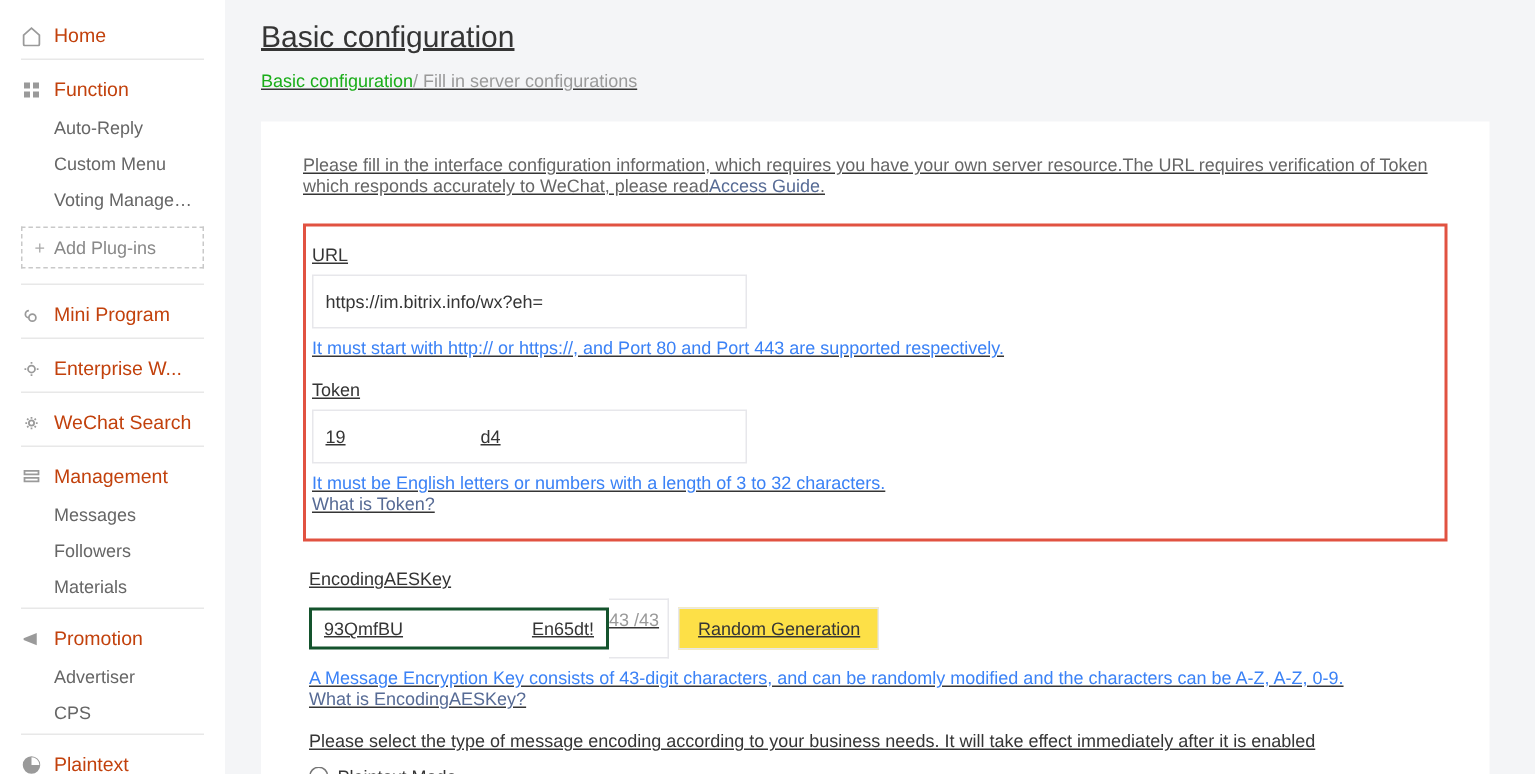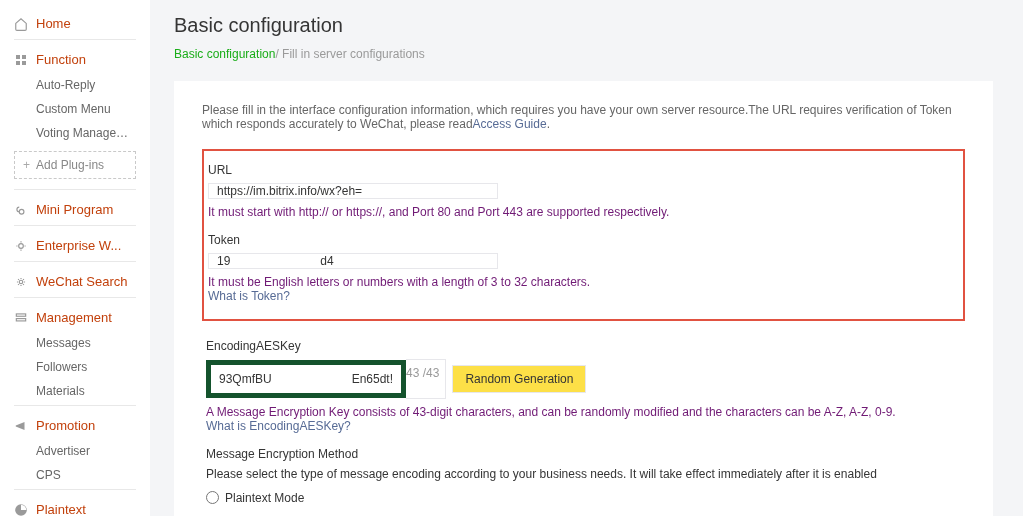--- a/index.html
+++ b/index.html
@@ -7,34 +7,34 @@
   .app { display: flex; width: 1023px; height: 516px; }
   .sidebar { width: 150px; background: #fff; padding: 10px 14px 10px 14px; overflow-y: auto; }
   .nav-block { margin-bottom: 6px; }
   .nav-top { display: flex; align-items: center; gap: 8px; font-size: 13px; color: #c2410c; padding: 6px 0; }
   .nav-top .ic { width: 14px; height: 14px; display: inline-flex; align-items: center; justify-content: center; color: #9a9a9a; position: relative; }
   .nav-sep { border: none; border-top: 1px solid #e8e8e8; margin: 2px 0 4px 0; }
   .sub { font-size: 12px; color: #666; padding: 5px 0 5px 22px; white-space: nowrap; overflow: hidden; text-overflow: ellipsis; display: block; }
   .add-box { border: 1px dashed #c9c9c9; color: #888; font-size: 12px; padding: 6px 8px; margin-top: 6px; display: flex; align-items: center; gap: 6px; }
   .plus { font-size: 12px; color: #aaa; }
 
-  .main { flex: 1; padding: 14px 30px 0 24px; overflow-y: auto; }
+  .main { flex: 1; padding: 14px 30px 0 24px; overflow-y: auto; text-decoration: underline; }
   h1 { font-size: 20px; font-weight: 400; color: #353535; margin-bottom: 10px; }
   .crumb { font-size: 12px; color: #9a9a9a; margin-bottom: 20px; }
   .crumb .cur { color: #1aad19; }
   .panel { background: #fff; padding: 22px 28px; }
   .intro { font-size: 12px; color: #666; margin-bottom: 18px; }
   .link { color: #576b95; cursor: pointer; }
   .redbox { border: 2px solid #e15241; padding: 12px 0; margin-bottom: 18px; }
   .field { margin-bottom: 14px; padding: 0 4px; }
   .lbl { font-size: 12px; color: #353535; margin-bottom: 6px; display: block; }
-  .input { width: 290px; height: 16px; border: 1px solid #e7e7eb; padding: 0 8px; font-size: 12px; color: #353535; background: #fff; }
-  .hint { font-size: 12px; color: #701a75; margin-top: 6px; }
+  .input { width: 290px; height: 36px; border: 1px solid #e7e7eb; padding: 0 8px; font-size: 12px; color: #353535; background: #fff; }
+  .hint { font-size: 12px; color: #3b82f6; margin-top: 6px; }
   .key-row { display: flex; align-items: center; gap: 6px; }
-  .key-input { width: 200px; height: 28px; border: 5px solid #14532d; padding: 14px 8px; font-size: 12px; color: #353535; }
+  .key-input { width: 200px; height: 28px; border: 2px solid #14532d; padding: 4px 8px; font-size: 12px; color: #353535; }
   .key-count { font-size: 12px; color: #9a9a9a; padding-right: 6px; border: 1px solid #e7e7eb; border-left: none; height: 40px; line-height: 26px; margin-left: -6px; }
   .btn-small { height: 28px; padding: 0 12px; border: 1px solid #e7e7eb; background: #fde047; color: #353535; font-size: 12px; cursor: pointer; }
   .radio-row { margin-bottom: 10px; }
   .radio-lbl { font-size: 12px; color: #353535; display: flex; align-items: flex-start; gap: 6px; }
   .radio-lbl input { margin: 0; }
   .sidebar::-webkit-scrollbar, .main::-webkit-scrollbar { width: 6px; }
   .sidebar::-webkit-scrollbar-thumb, .main::-webkit-scrollbar-thumb { background: #d0d0d0; border-radius: 3px; }
 
   
   .ic svg { width: 14px; height: 14px; }
@@ -201,21 +201,20 @@
             <span>En65dt!</span>
           </div>
           <span class="key-count">43 /43</span>
           <button class="btn-small">Random Generation</button>
         </div>
         <div class="hint">A Message Encryption Key consists of 43-digit characters, and can be randomly modified and the characters can be A-Z, A-Z, 0-9.</div>
         <div><span class="link">What is EncodingAESKey?</span></div>
       </div>
 
       <div class="field">
-        <span class="lbl">Message Encryption Method</span>
         <div class="hint" style="color:#353535;margin-top:0;margin-bottom:10px">Please select the type of message encoding according to your business needs. It will take effect immediately after it is enabled</div>
 
         <div class="radio-row">
           <label class="radio-lbl">
             <input type="radio" name="enc" style="">
             <span>Plaintext Mode</span>
           </label>
 
         </div>
 

